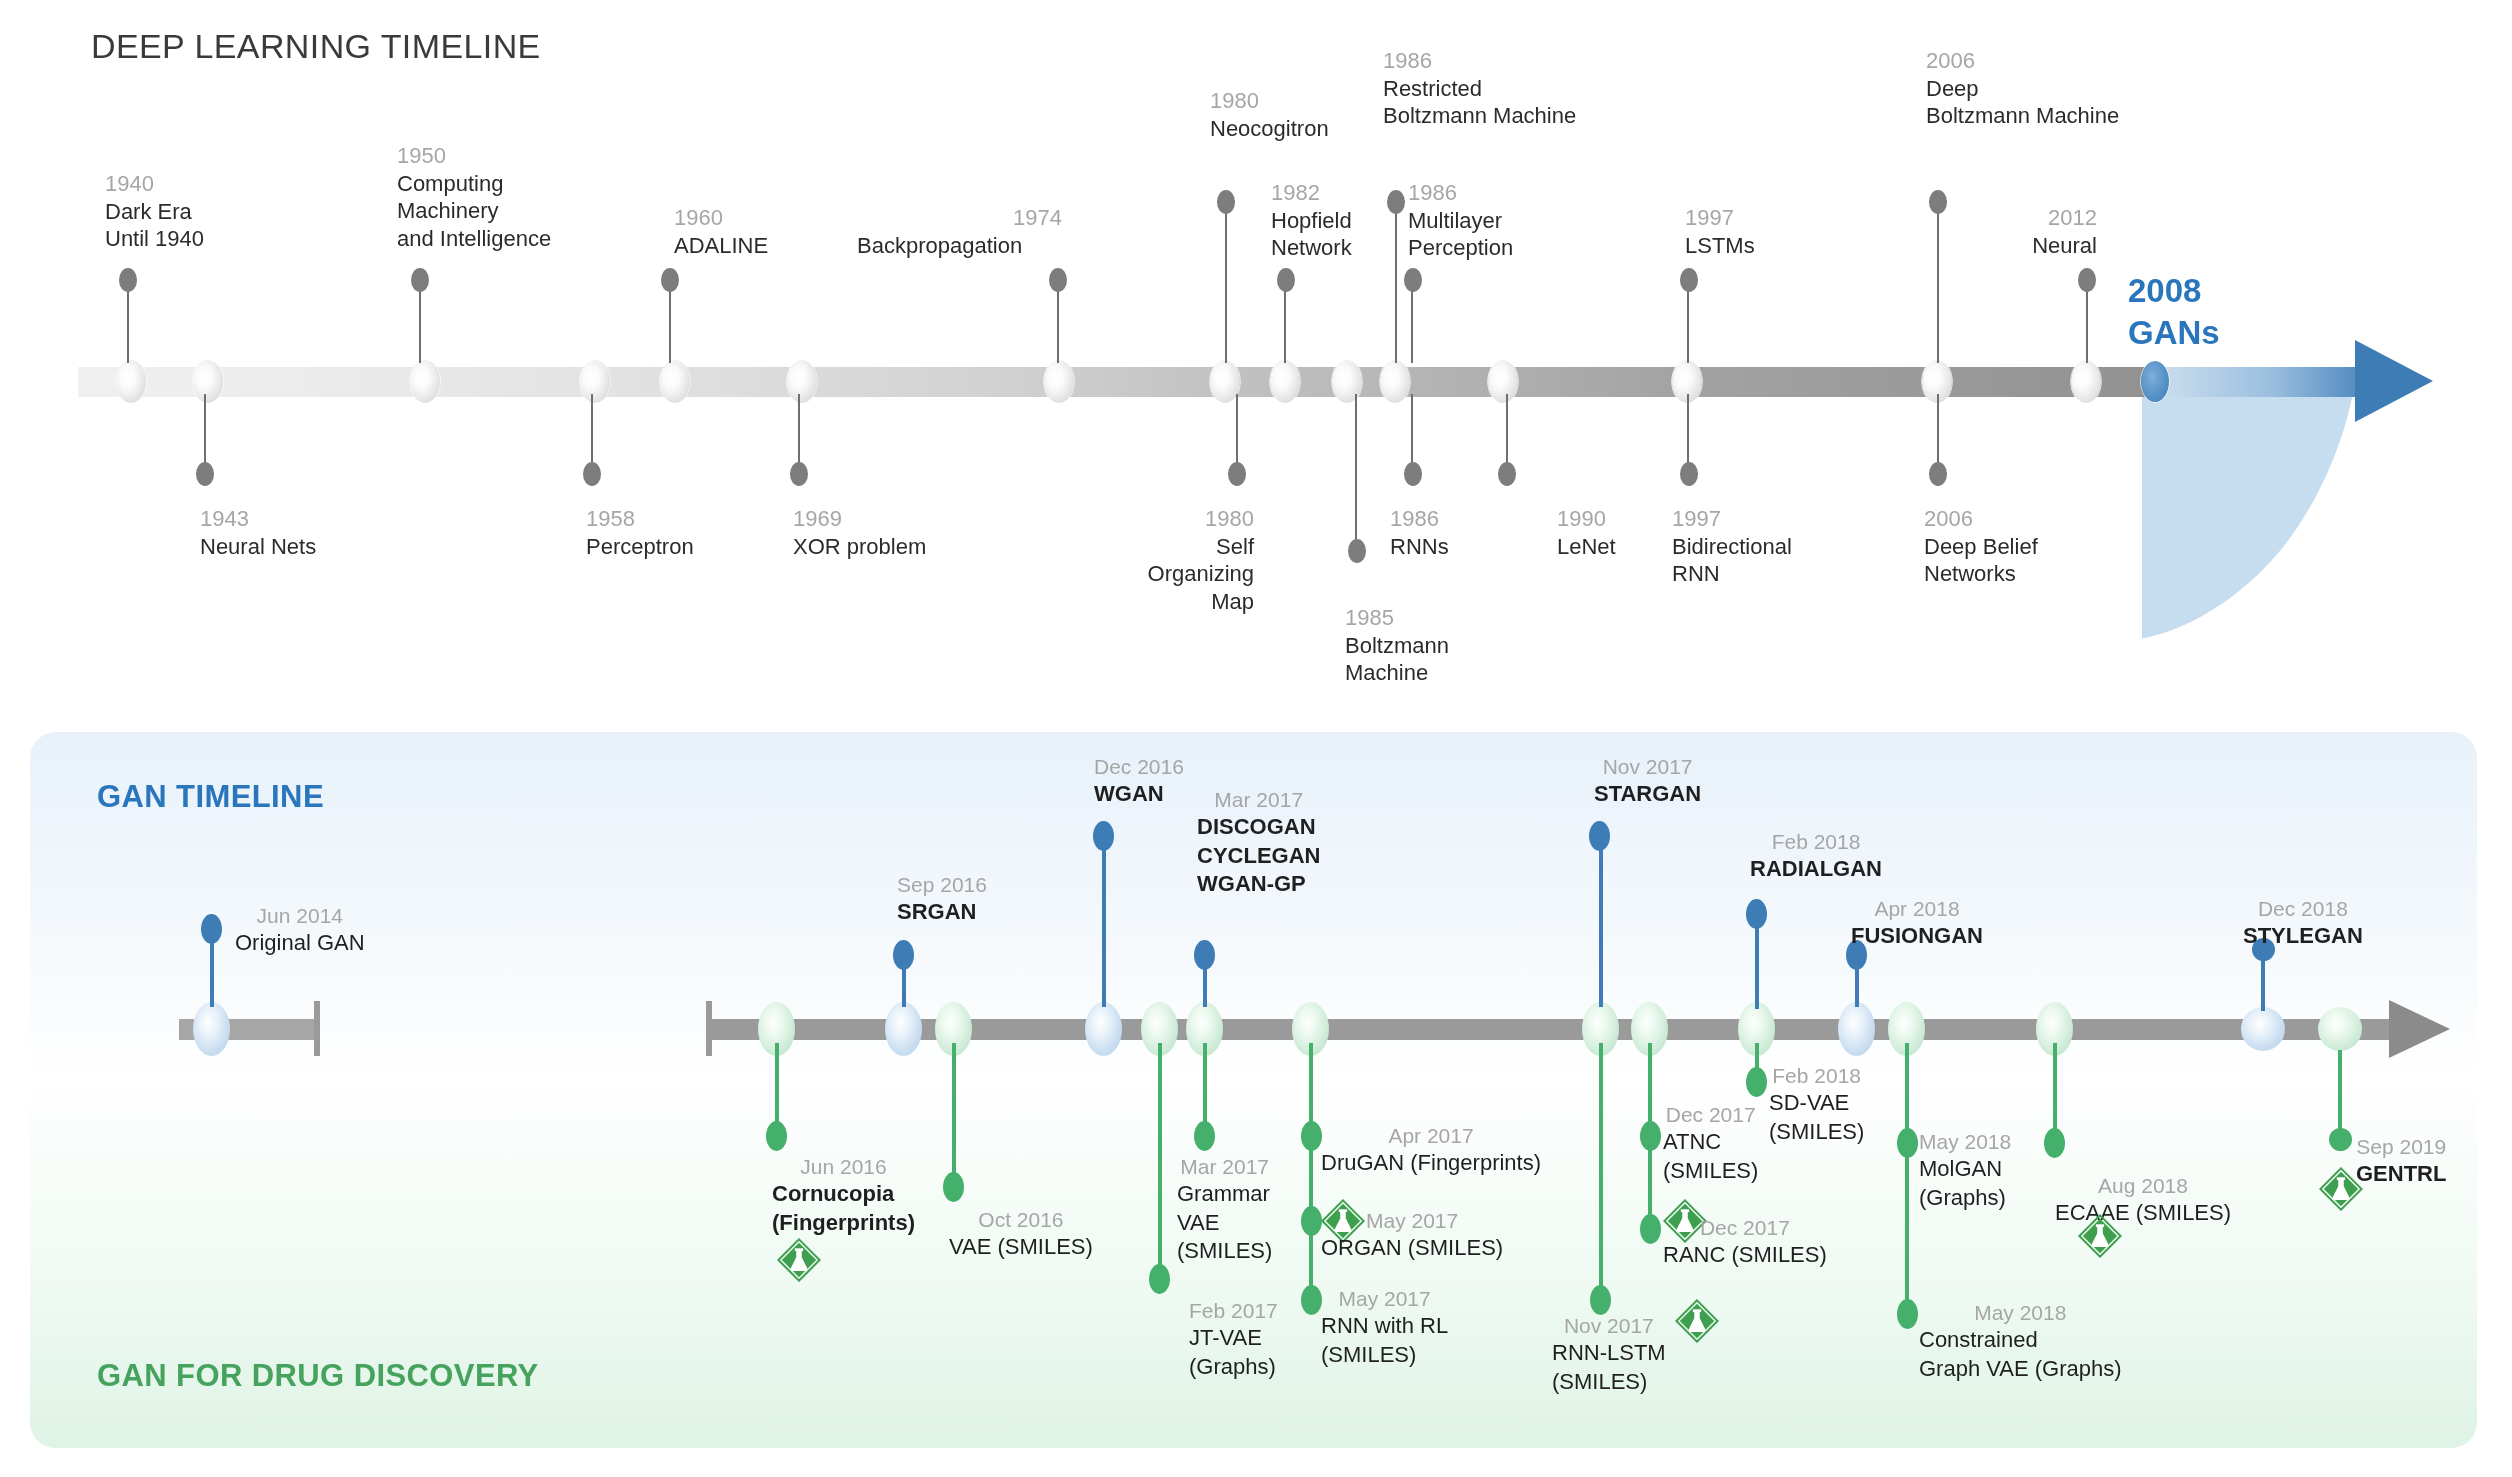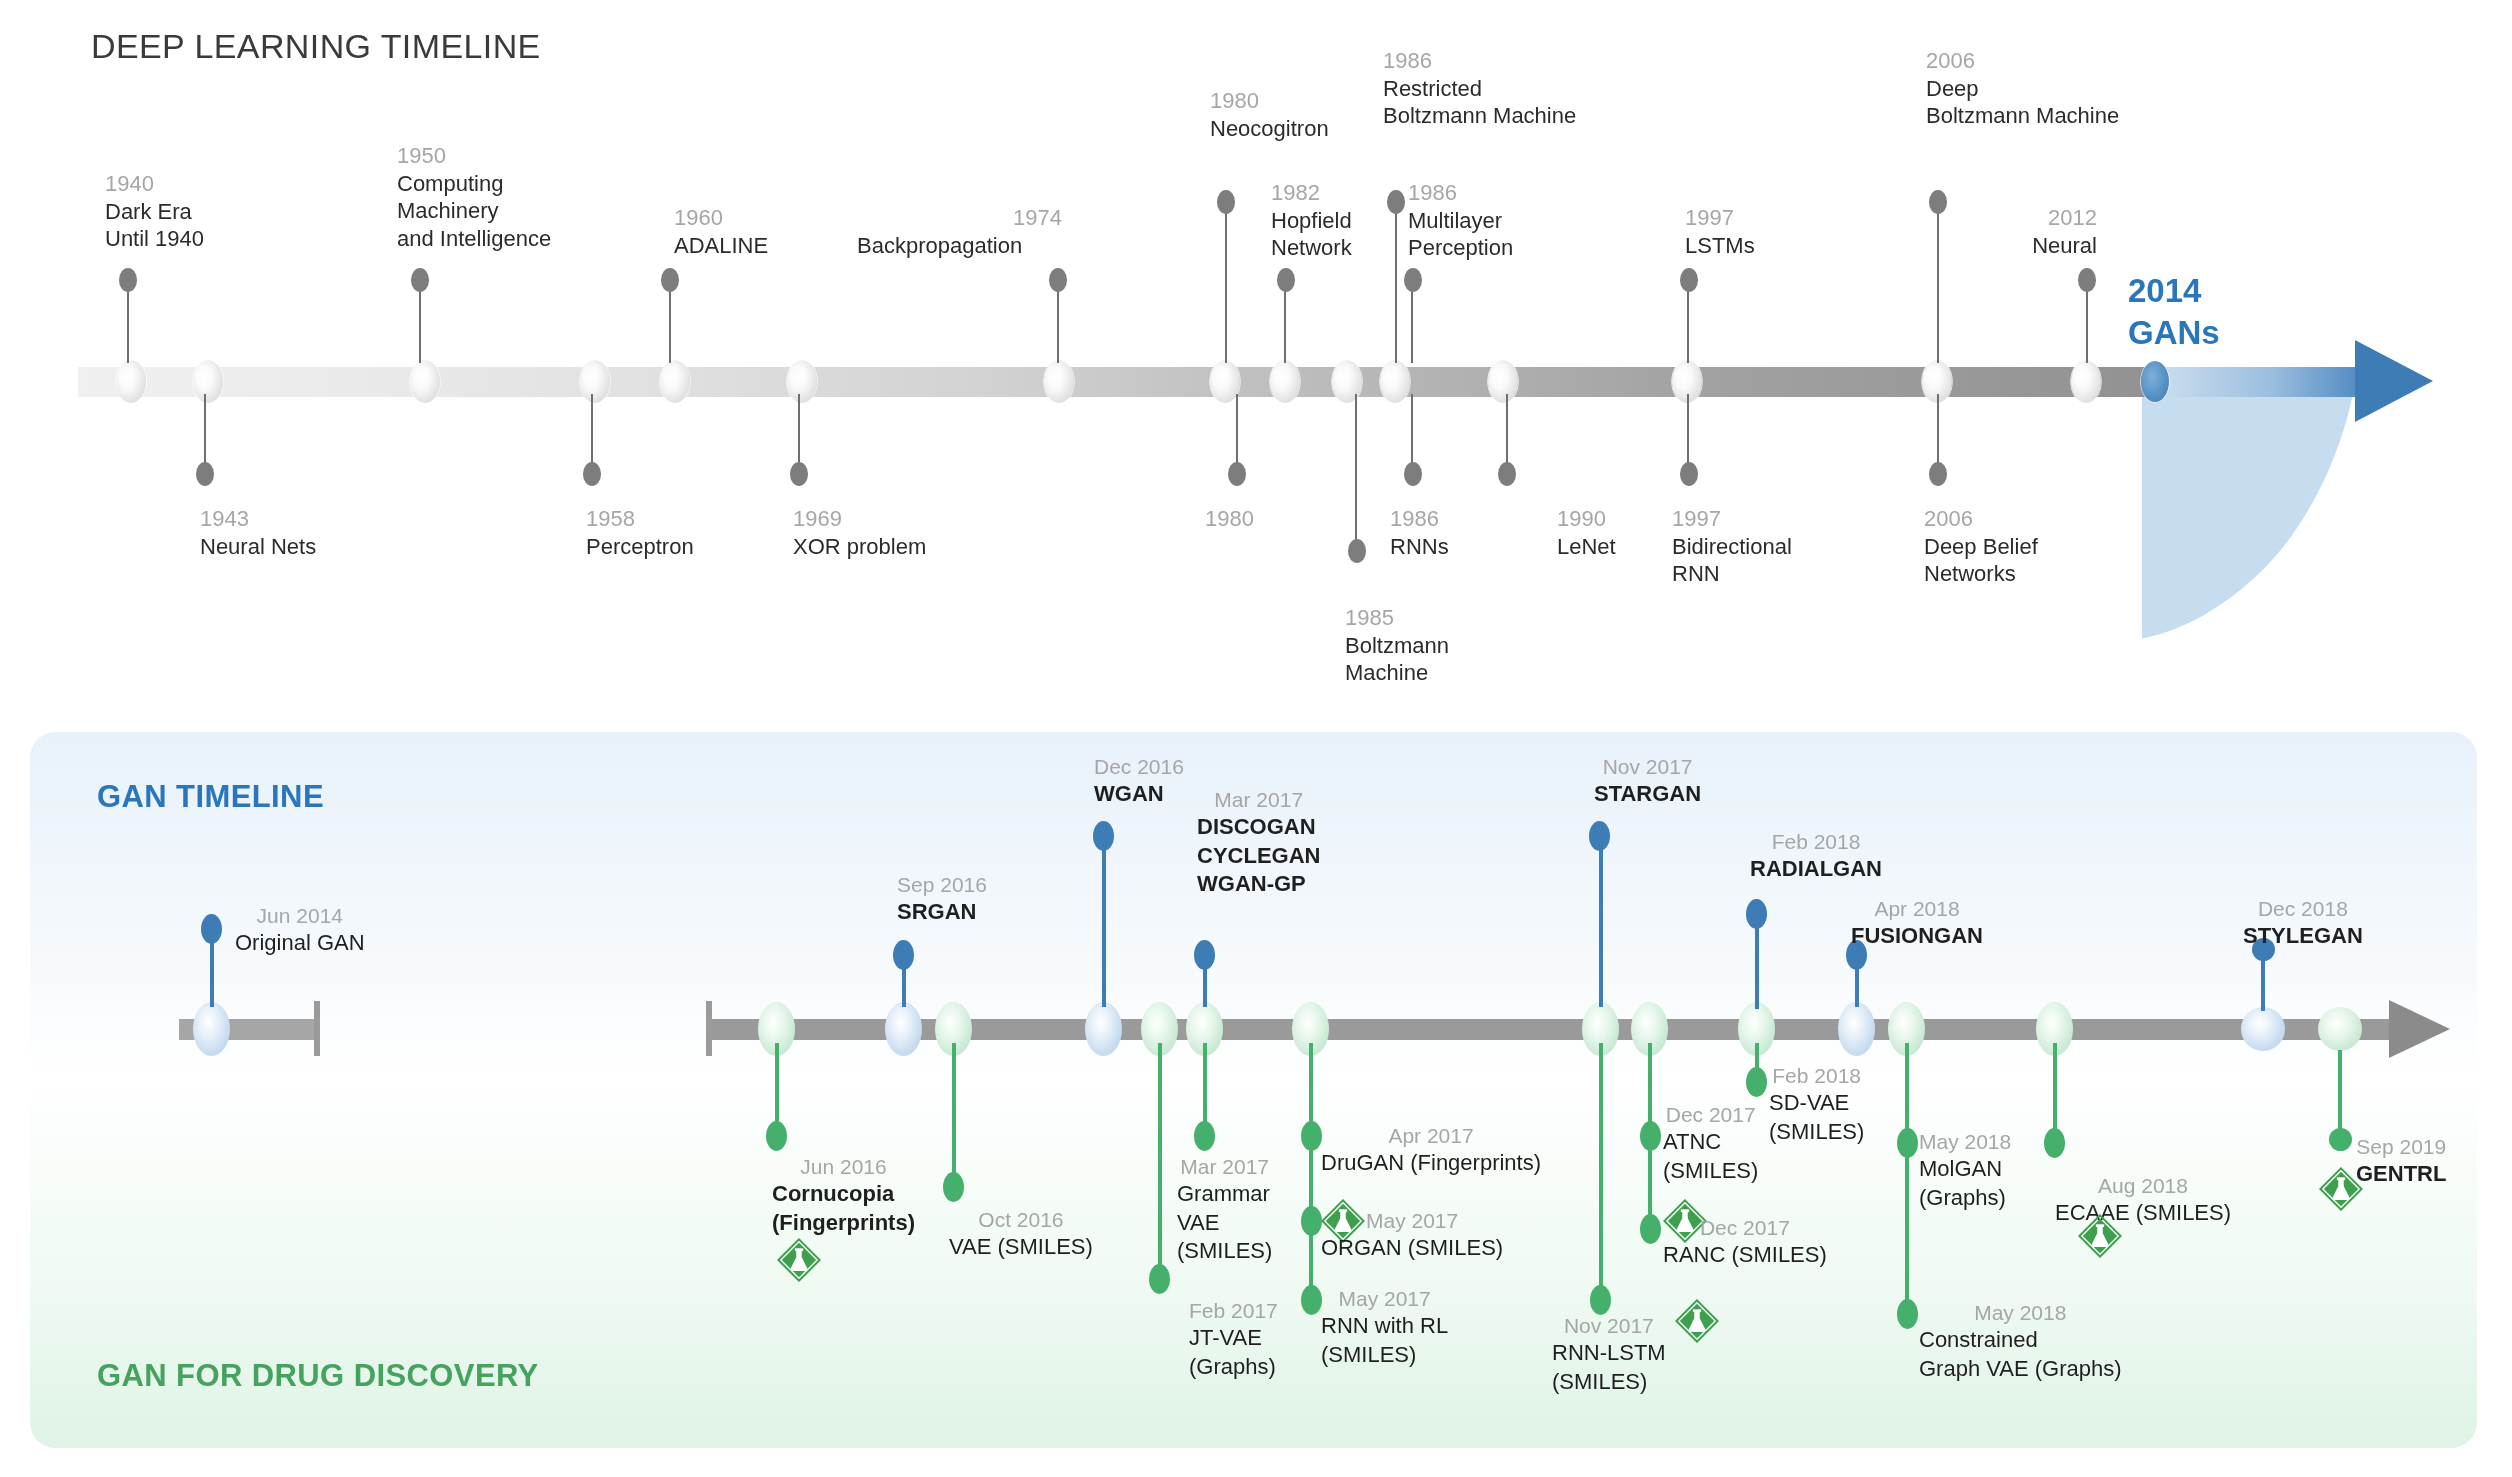--- a/index.html
+++ b/index.html
@@ -178,21 +178,21 @@
 </div>
 
 <div class="stem abs" style="left:2086px;top:284px;height:79px;"></div>
 <div class="tip  abs" style="left:2078px;top:268px;"></div>
 <div class="lbl abs" style="left:1977px;top:204px;text-align:right;">
   <span class="yr" style="margin-left:71px;">2012</span>
   <span class="ttl">Neural</span>
 </div>
 
 <div class="lbl abs" style="left:2128px;top:270px;color:#2a76bd;">
-  <span style="display:block;font-size:33px;font-weight:bold;color:#2a76bd;">2014</span>
+  <span style="display:block;font-size:33px;font-weight:bold;color:#2a76bd;">2008</span>
   <span style="display:block;font-size:33px;font-weight:bold;color:#2a76bd;">GANs</span>
 </div>
 
 <div class="stem abs" style="left:204px;top:394px;height:79px;"></div>
 <div class="tip  abs" style="left:196px;top:462px;"></div>
 <div class="lbl abs" style="left:200px;top:505px;">
   <span class="yr">1943</span>
   <span class="ttl">Neural Nets</span>
 </div>
 
@@ -207,20 +207,21 @@
 <div class="tip  abs" style="left:790px;top:462px;"></div>
 <div class="lbl abs" style="left:793px;top:505px;">
   <span class="yr">1969</span>
   <span class="ttl">XOR problem</span>
 </div>
 
 <div class="stem abs" style="left:1236px;top:394px;height:79px;"></div>
 <div class="tip  abs" style="left:1228px;top:462px;"></div>
 <div class="lbl r abs" style="left:1048px;top:505px;width:206px;">
   <span class="yr">1980</span>
+  <span class="ttl">Self<br>Organizing<br>Map</span>
 </div>
 
 <div class="stem abs" style="left:1355px;top:394px;height:156px;"></div>
 <div class="tip  abs" style="left:1348px;top:539px;"></div>
 <div class="lbl abs" style="left:1345px;top:604px;">
   <span class="yr">1985</span>
   <span class="ttl">Boltzmann<br>Machine</span>
 </div>
 
 <div class="stem abs" style="left:1411px;top:394px;height:79px;"></div>

